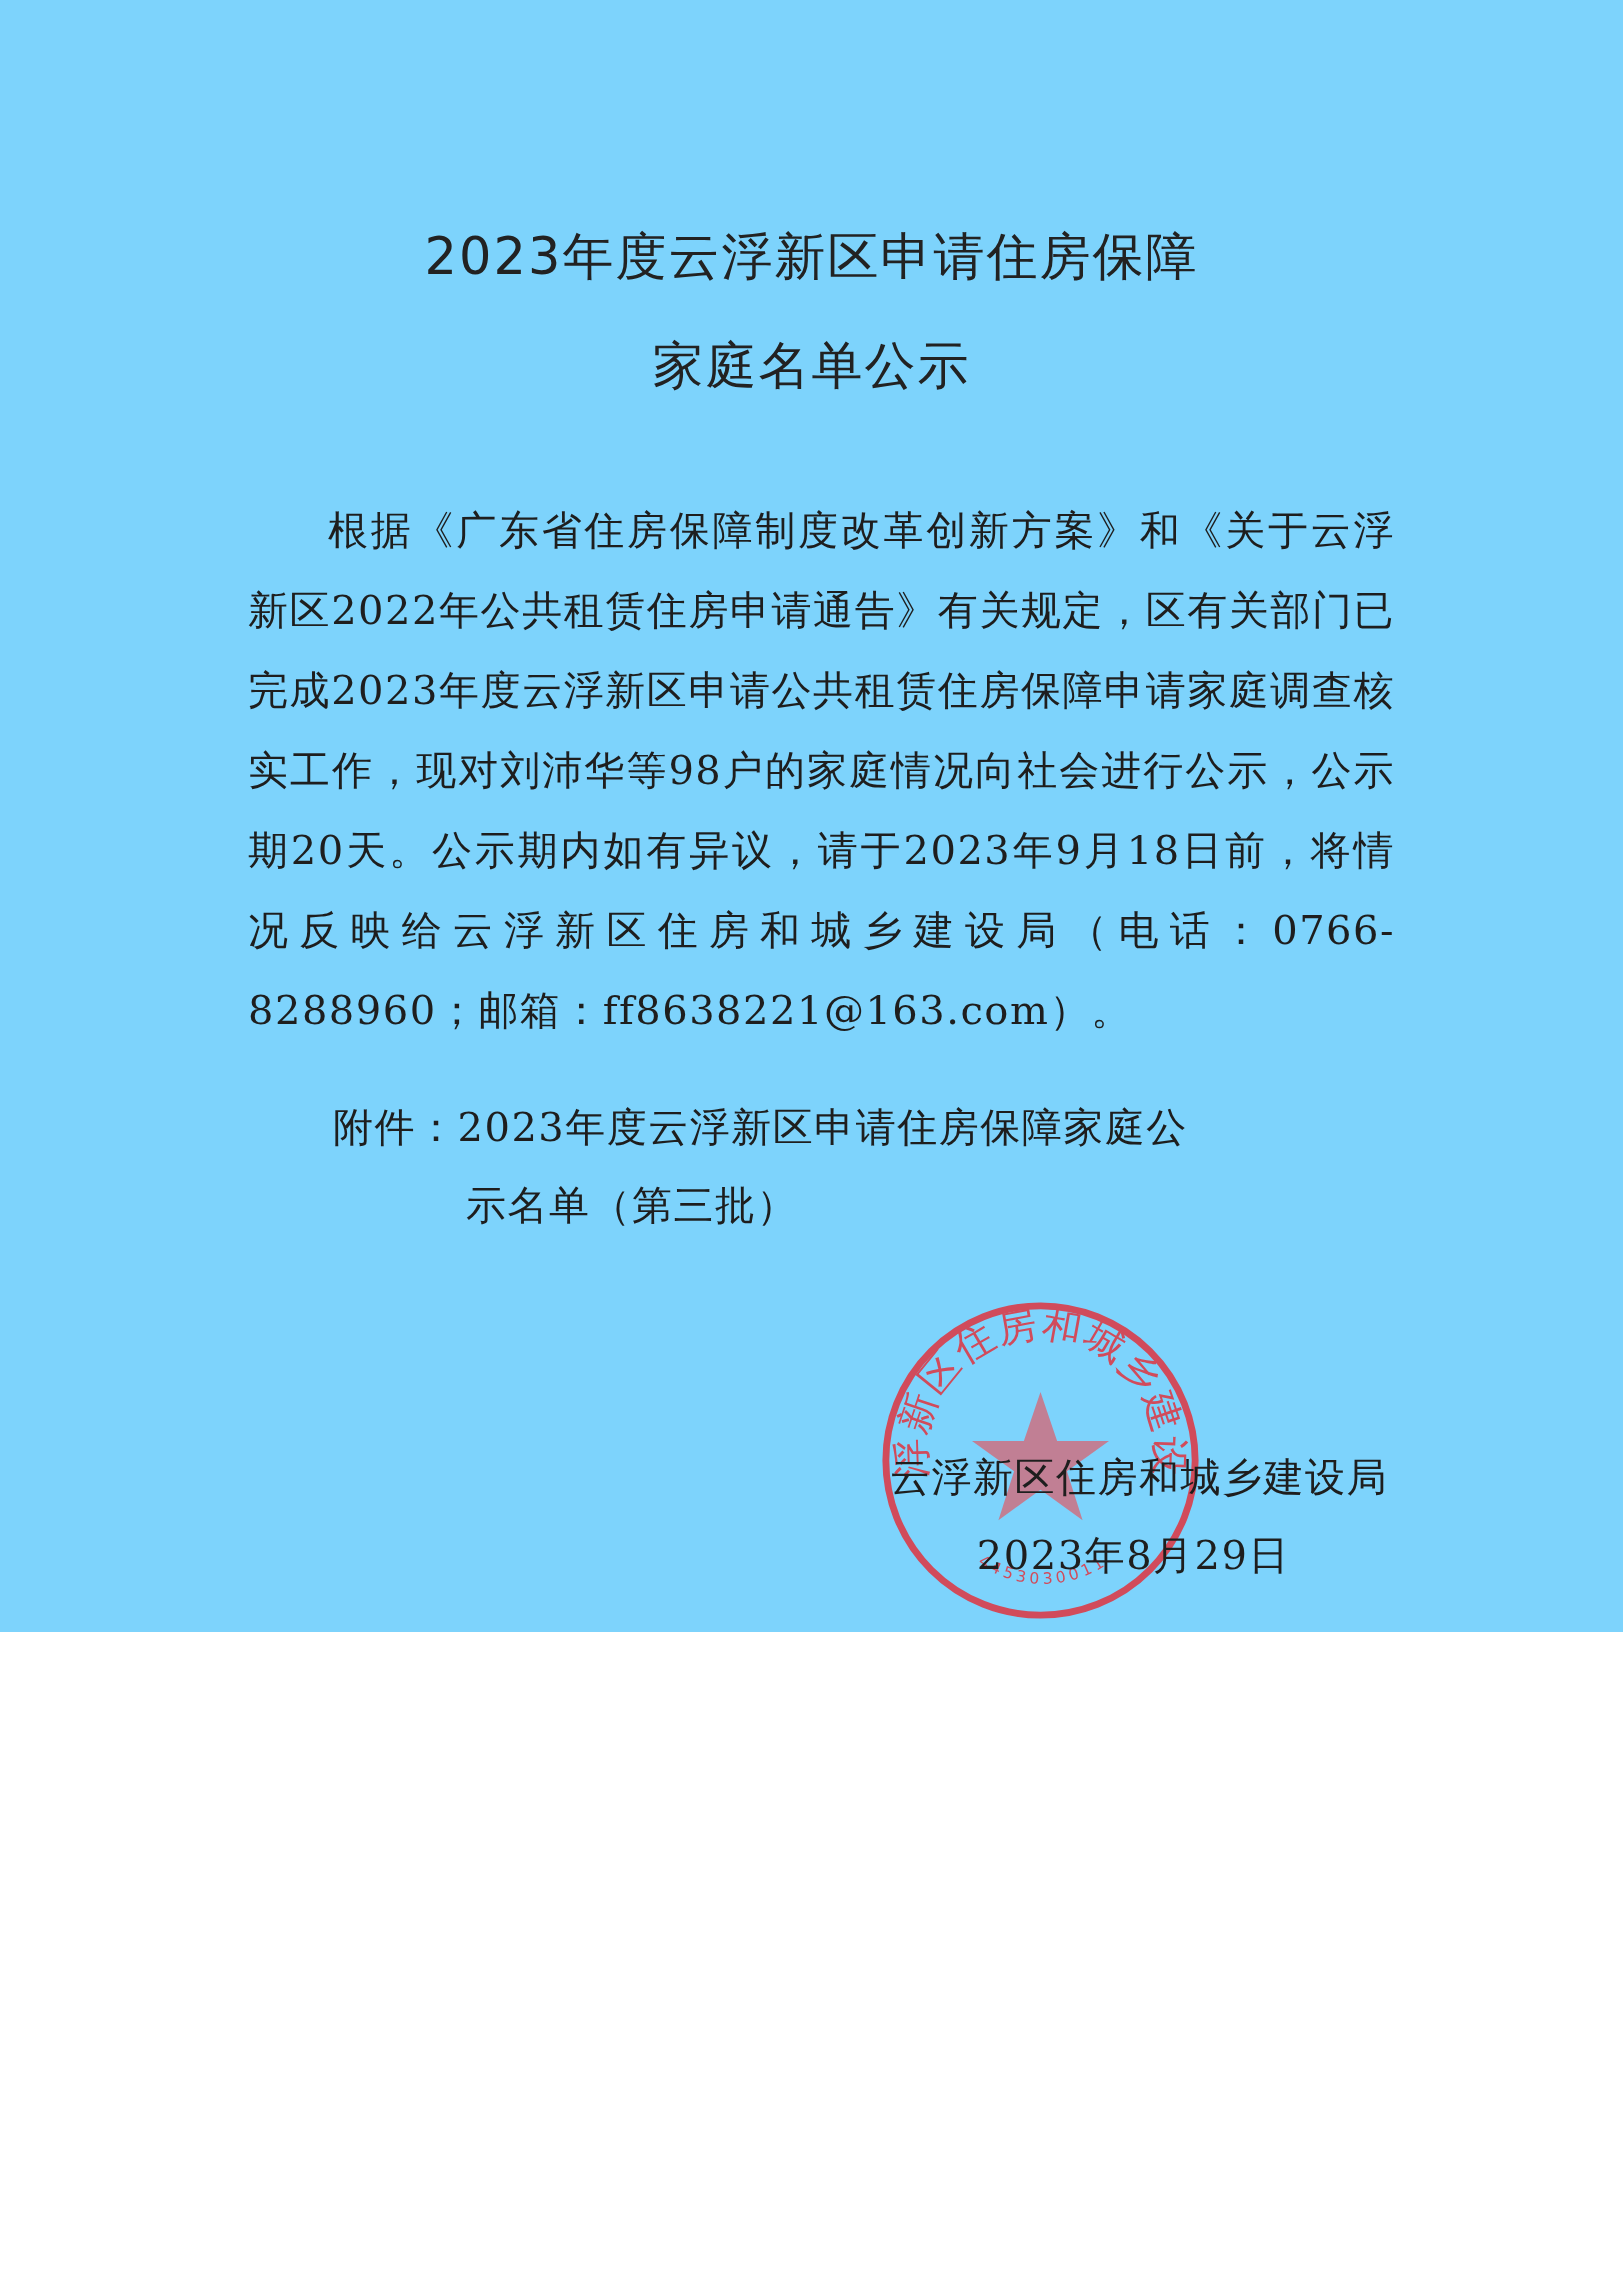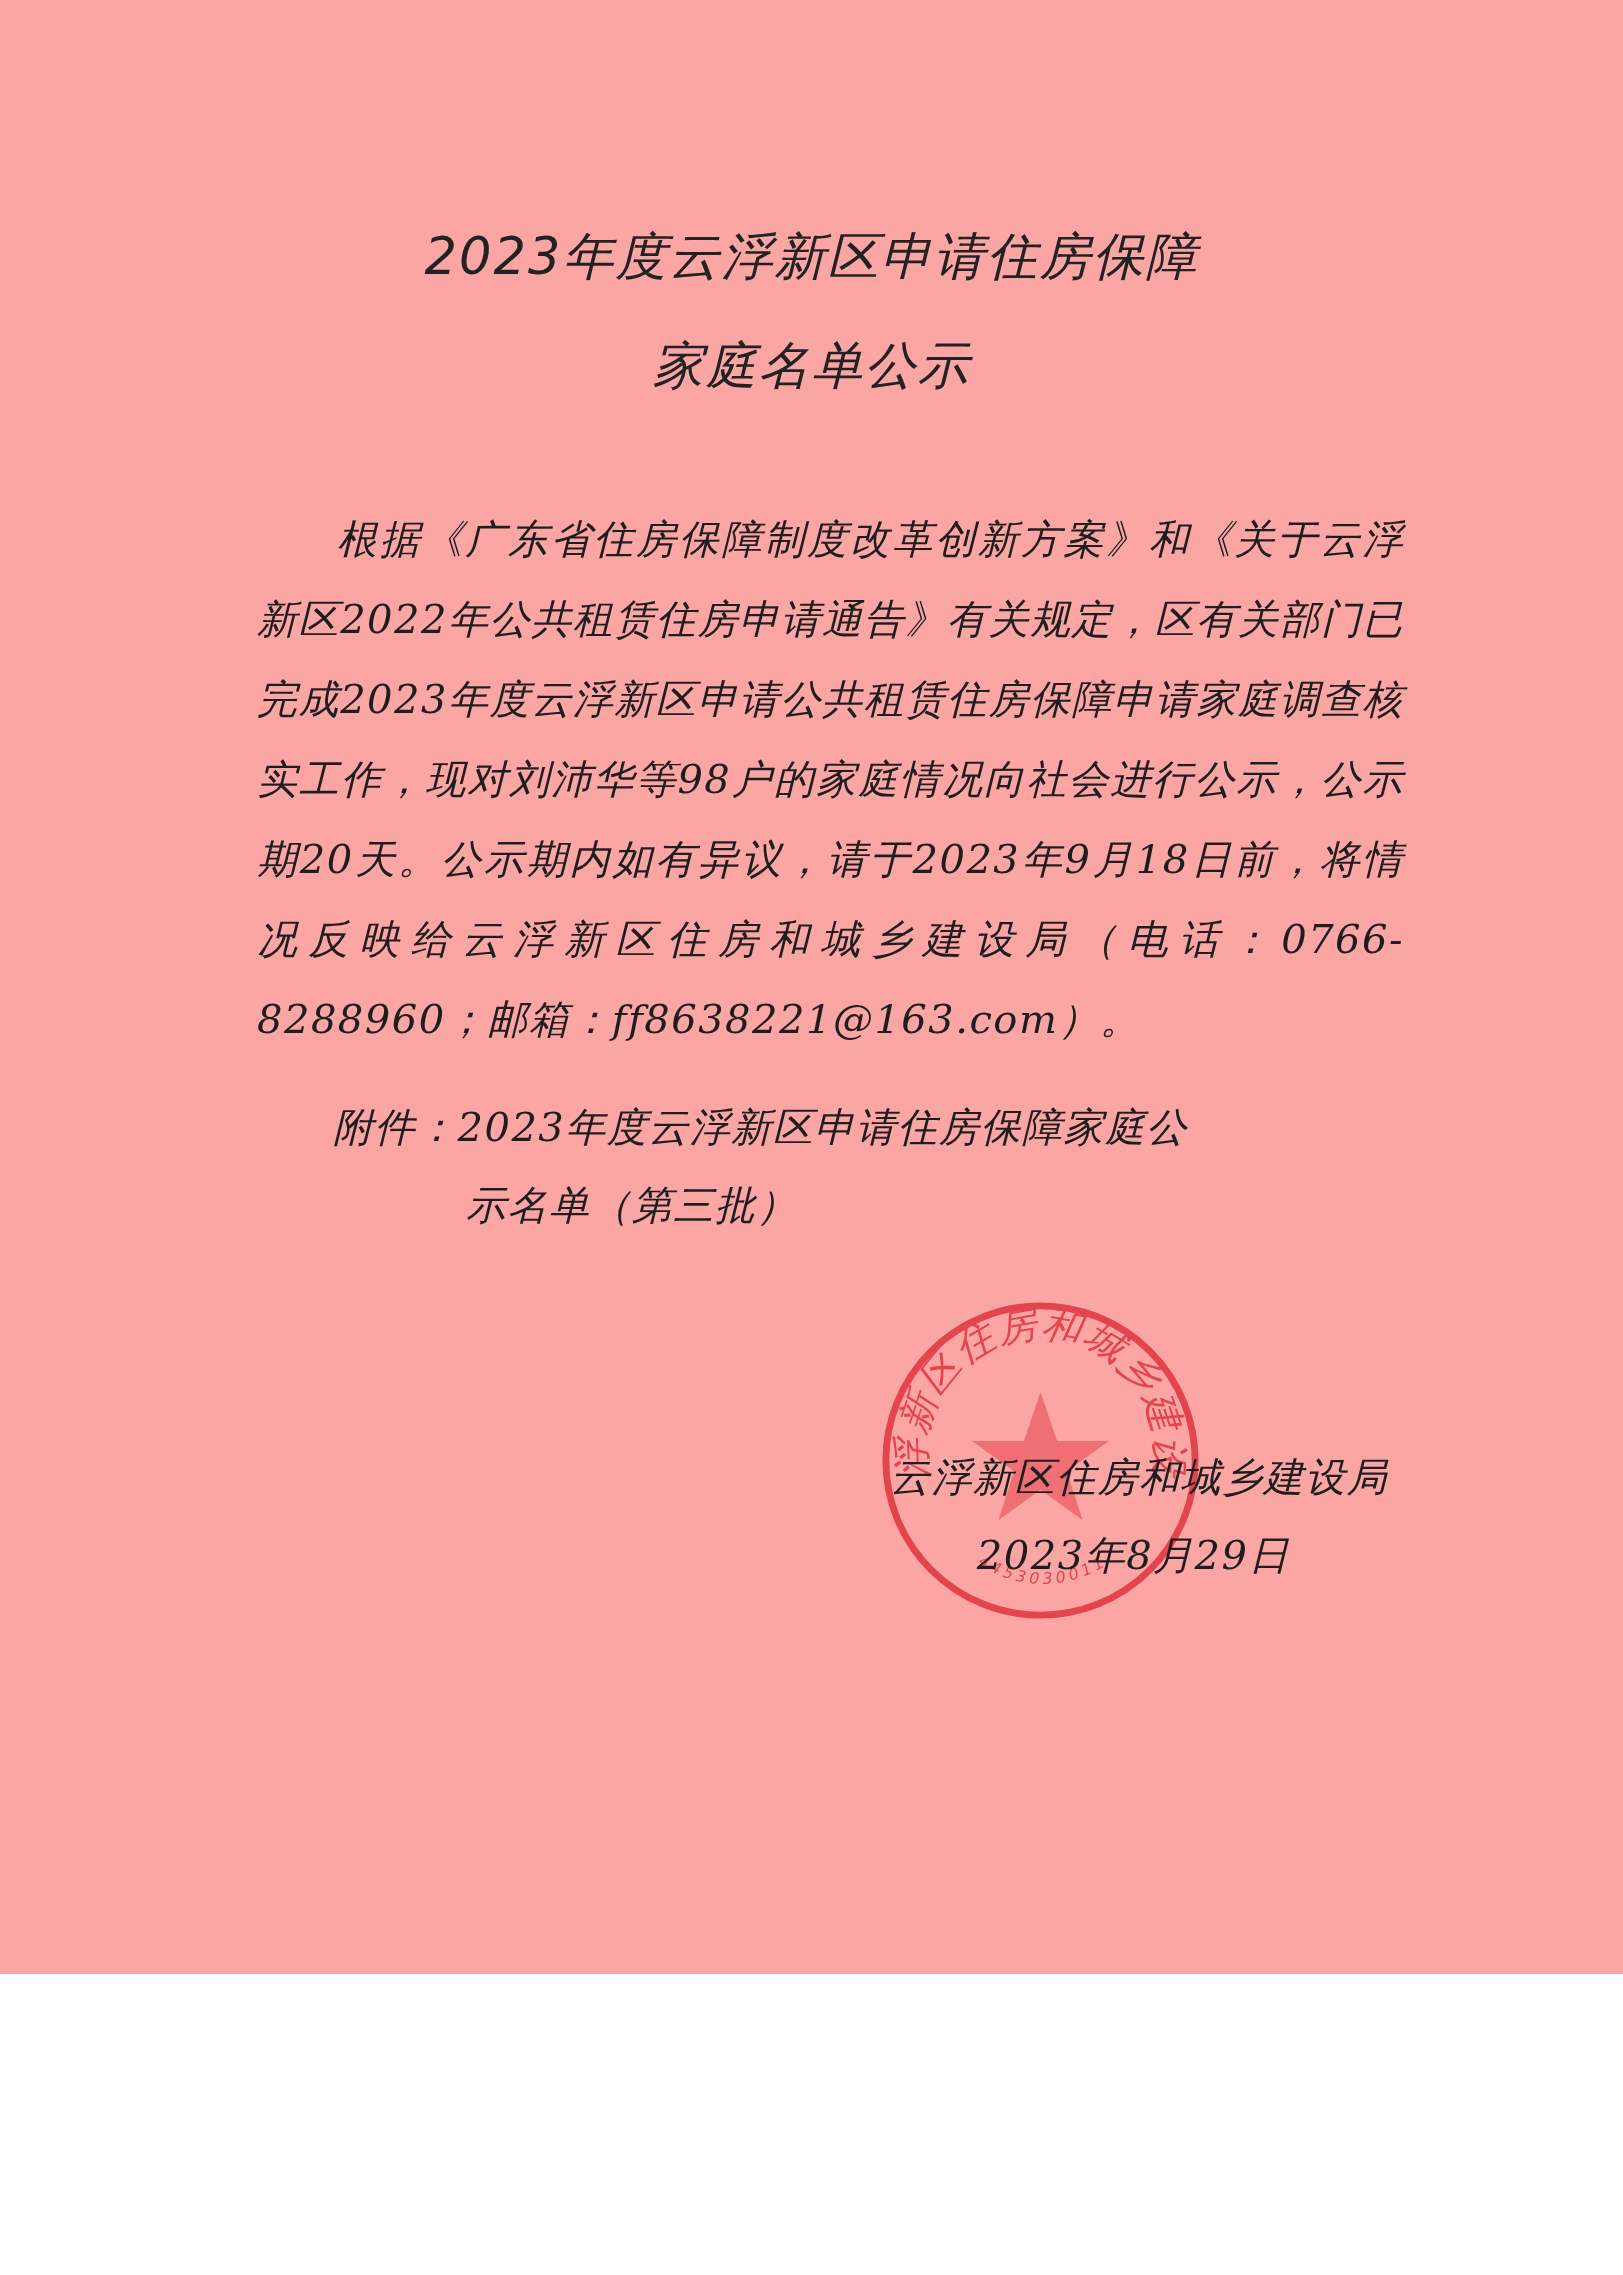--- a/index.html
+++ b/index.html
@@ -12,23 +12,22 @@
       height: 2276px;
       position: relative;
       overflow: hidden;
       color: #1a1a1a;
       font-family: "DejaVu Serif", "Liberation Serif", serif;
     }
     .page {
       position: absolute;
       left: 0; top: 0;
       width: 1623px;
-      height: 1974px;
-      background: #fca5a5;
-      font-style: italic;
+      height: 1632px;
+      background: #7dd3fc;
     }
     .title {
       position: absolute;
       left: 0;
       width: 1623px;
       text-align: center;
       font-family: "DejaVu Sans", "Liberation Sans", sans-serif;
       font-size: 51px;
       letter-spacing: 2px;
       color: #222222;
@@ -42,21 +41,21 @@
       position: absolute;
       left: 245px;
       width: 1147px;
       top: 487px;
       font-size: 40px;
       line-height: 80px;
       color: #1e1e1e;
       text-align: justify;
       text-indent: 80px;
       letter-spacing: 1.5px;
-      margin: 12px;
+      margin: 3px;
     }
 
     .attachment {
       position: absolute;
       left: 333px;
       top: 1088px;
       font-size: 40px;
       line-height: 78px;
       color: #1e1e1e;
       letter-spacing: 1.5px;

